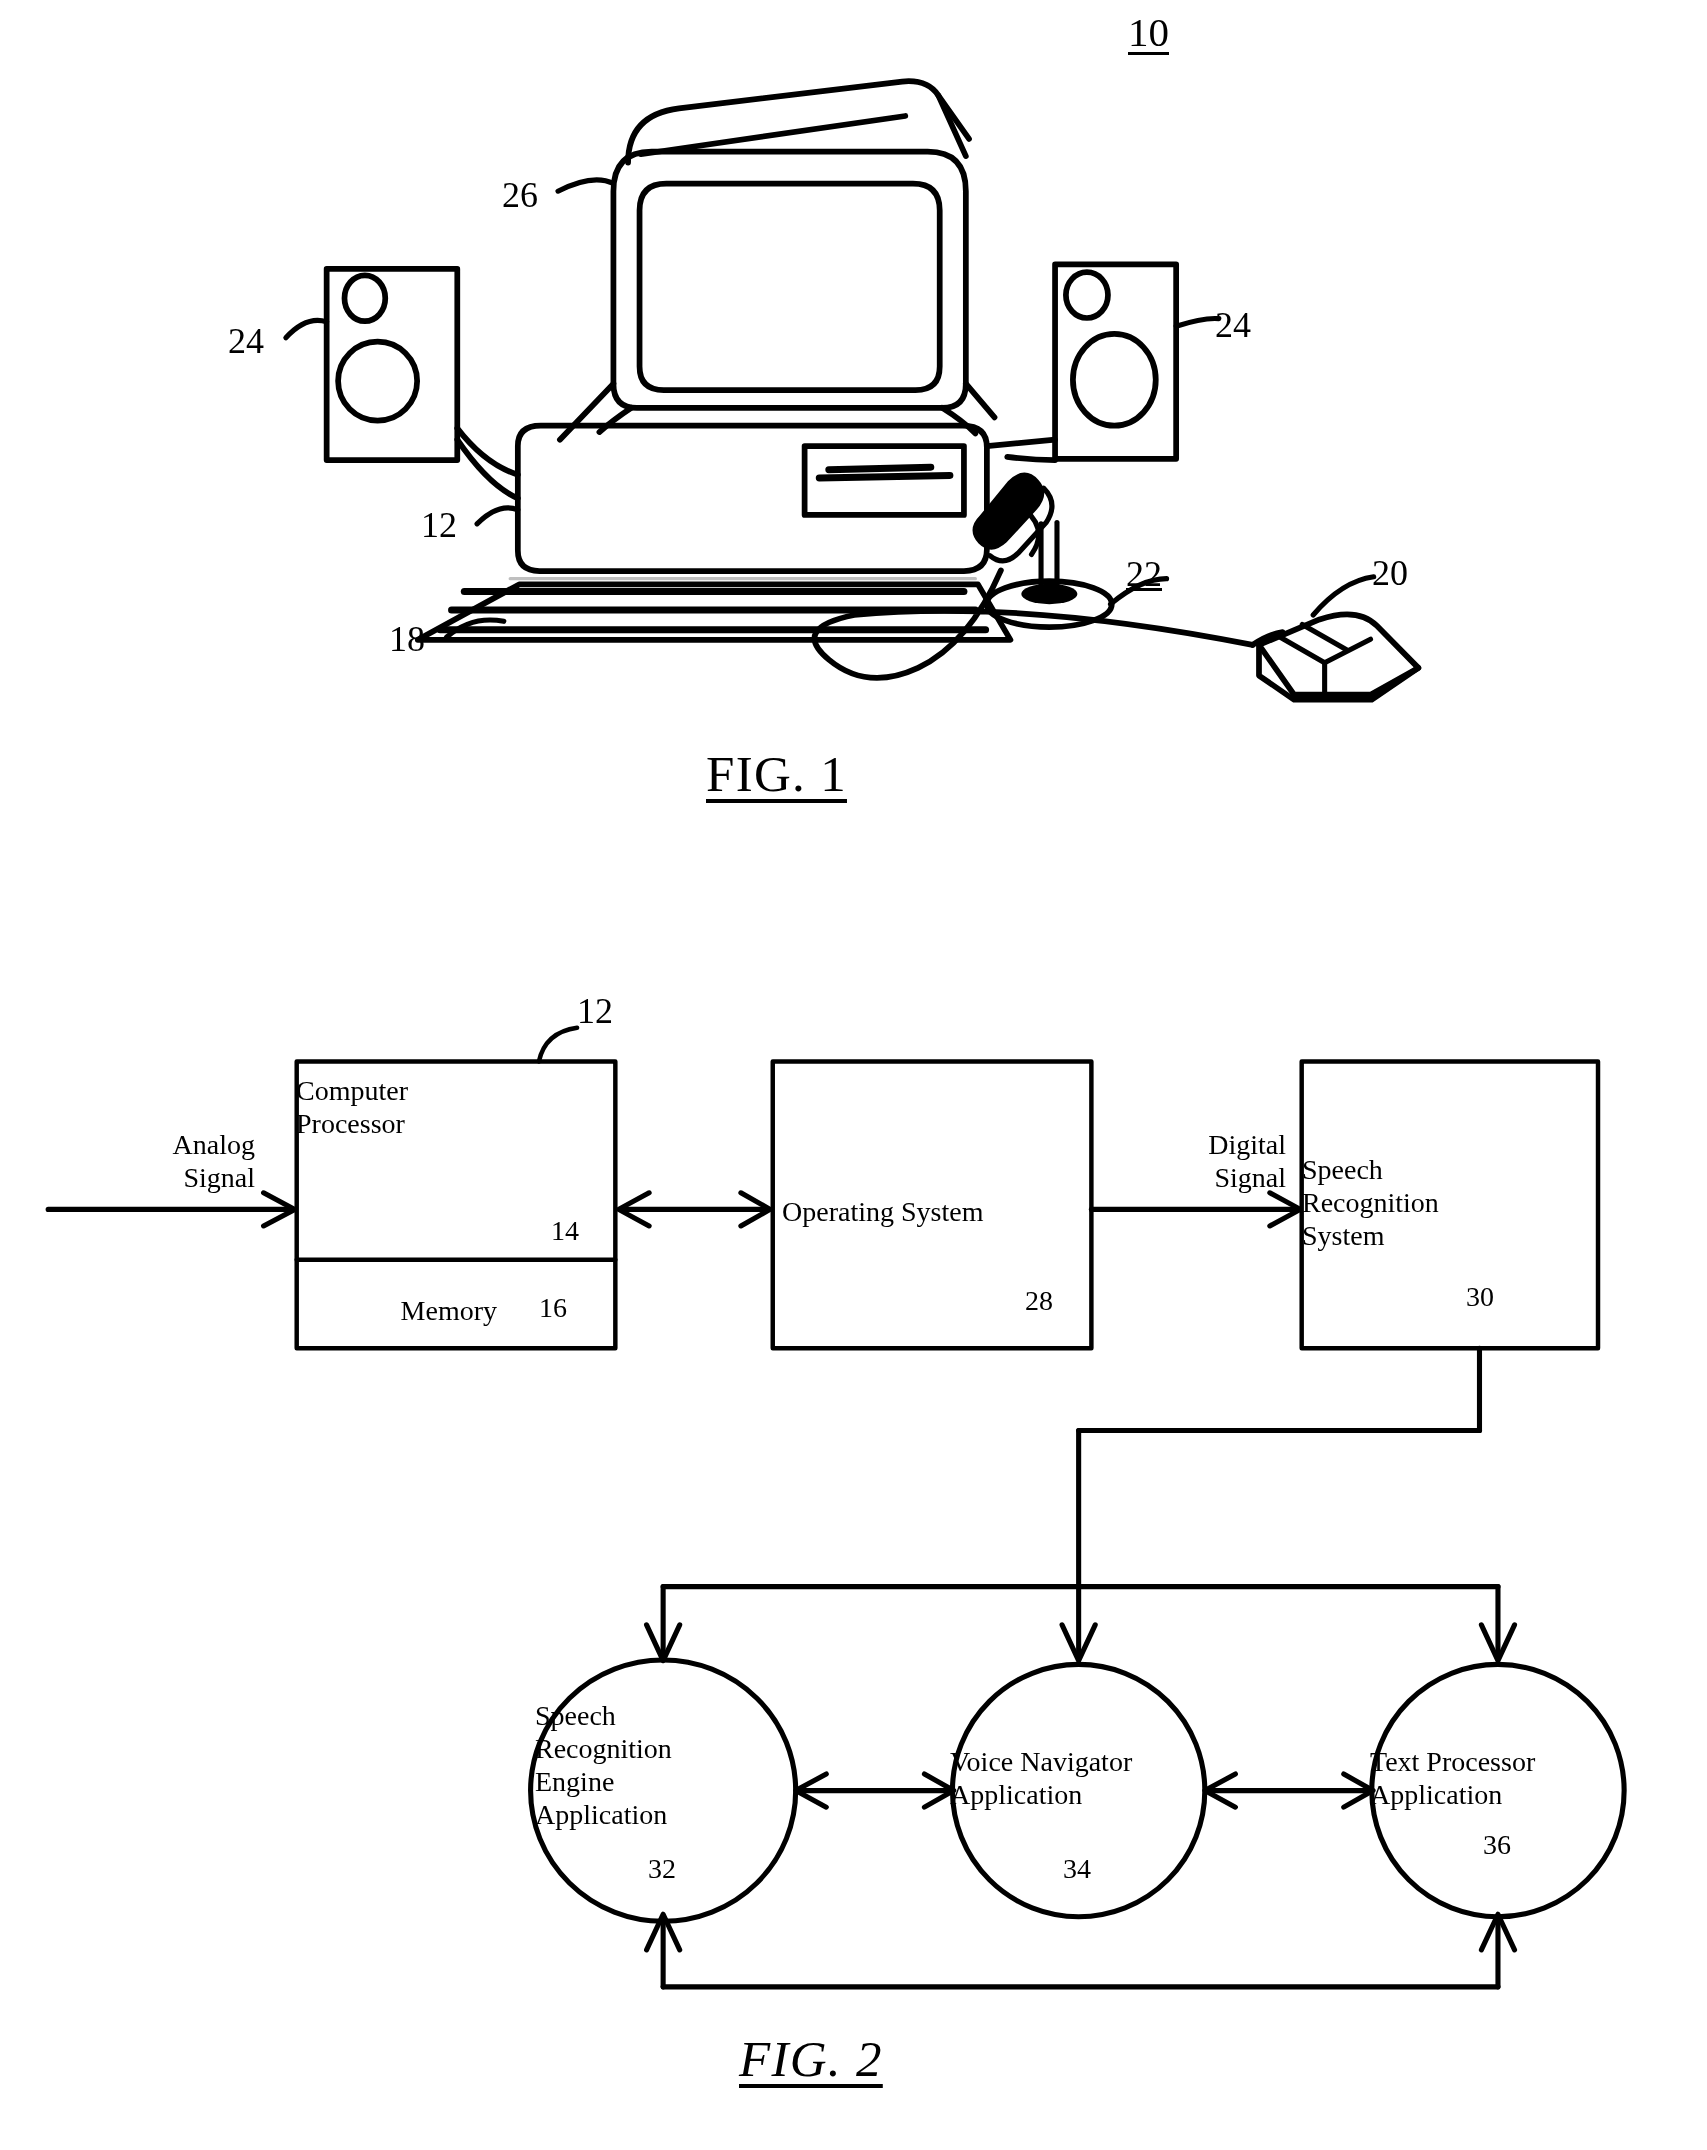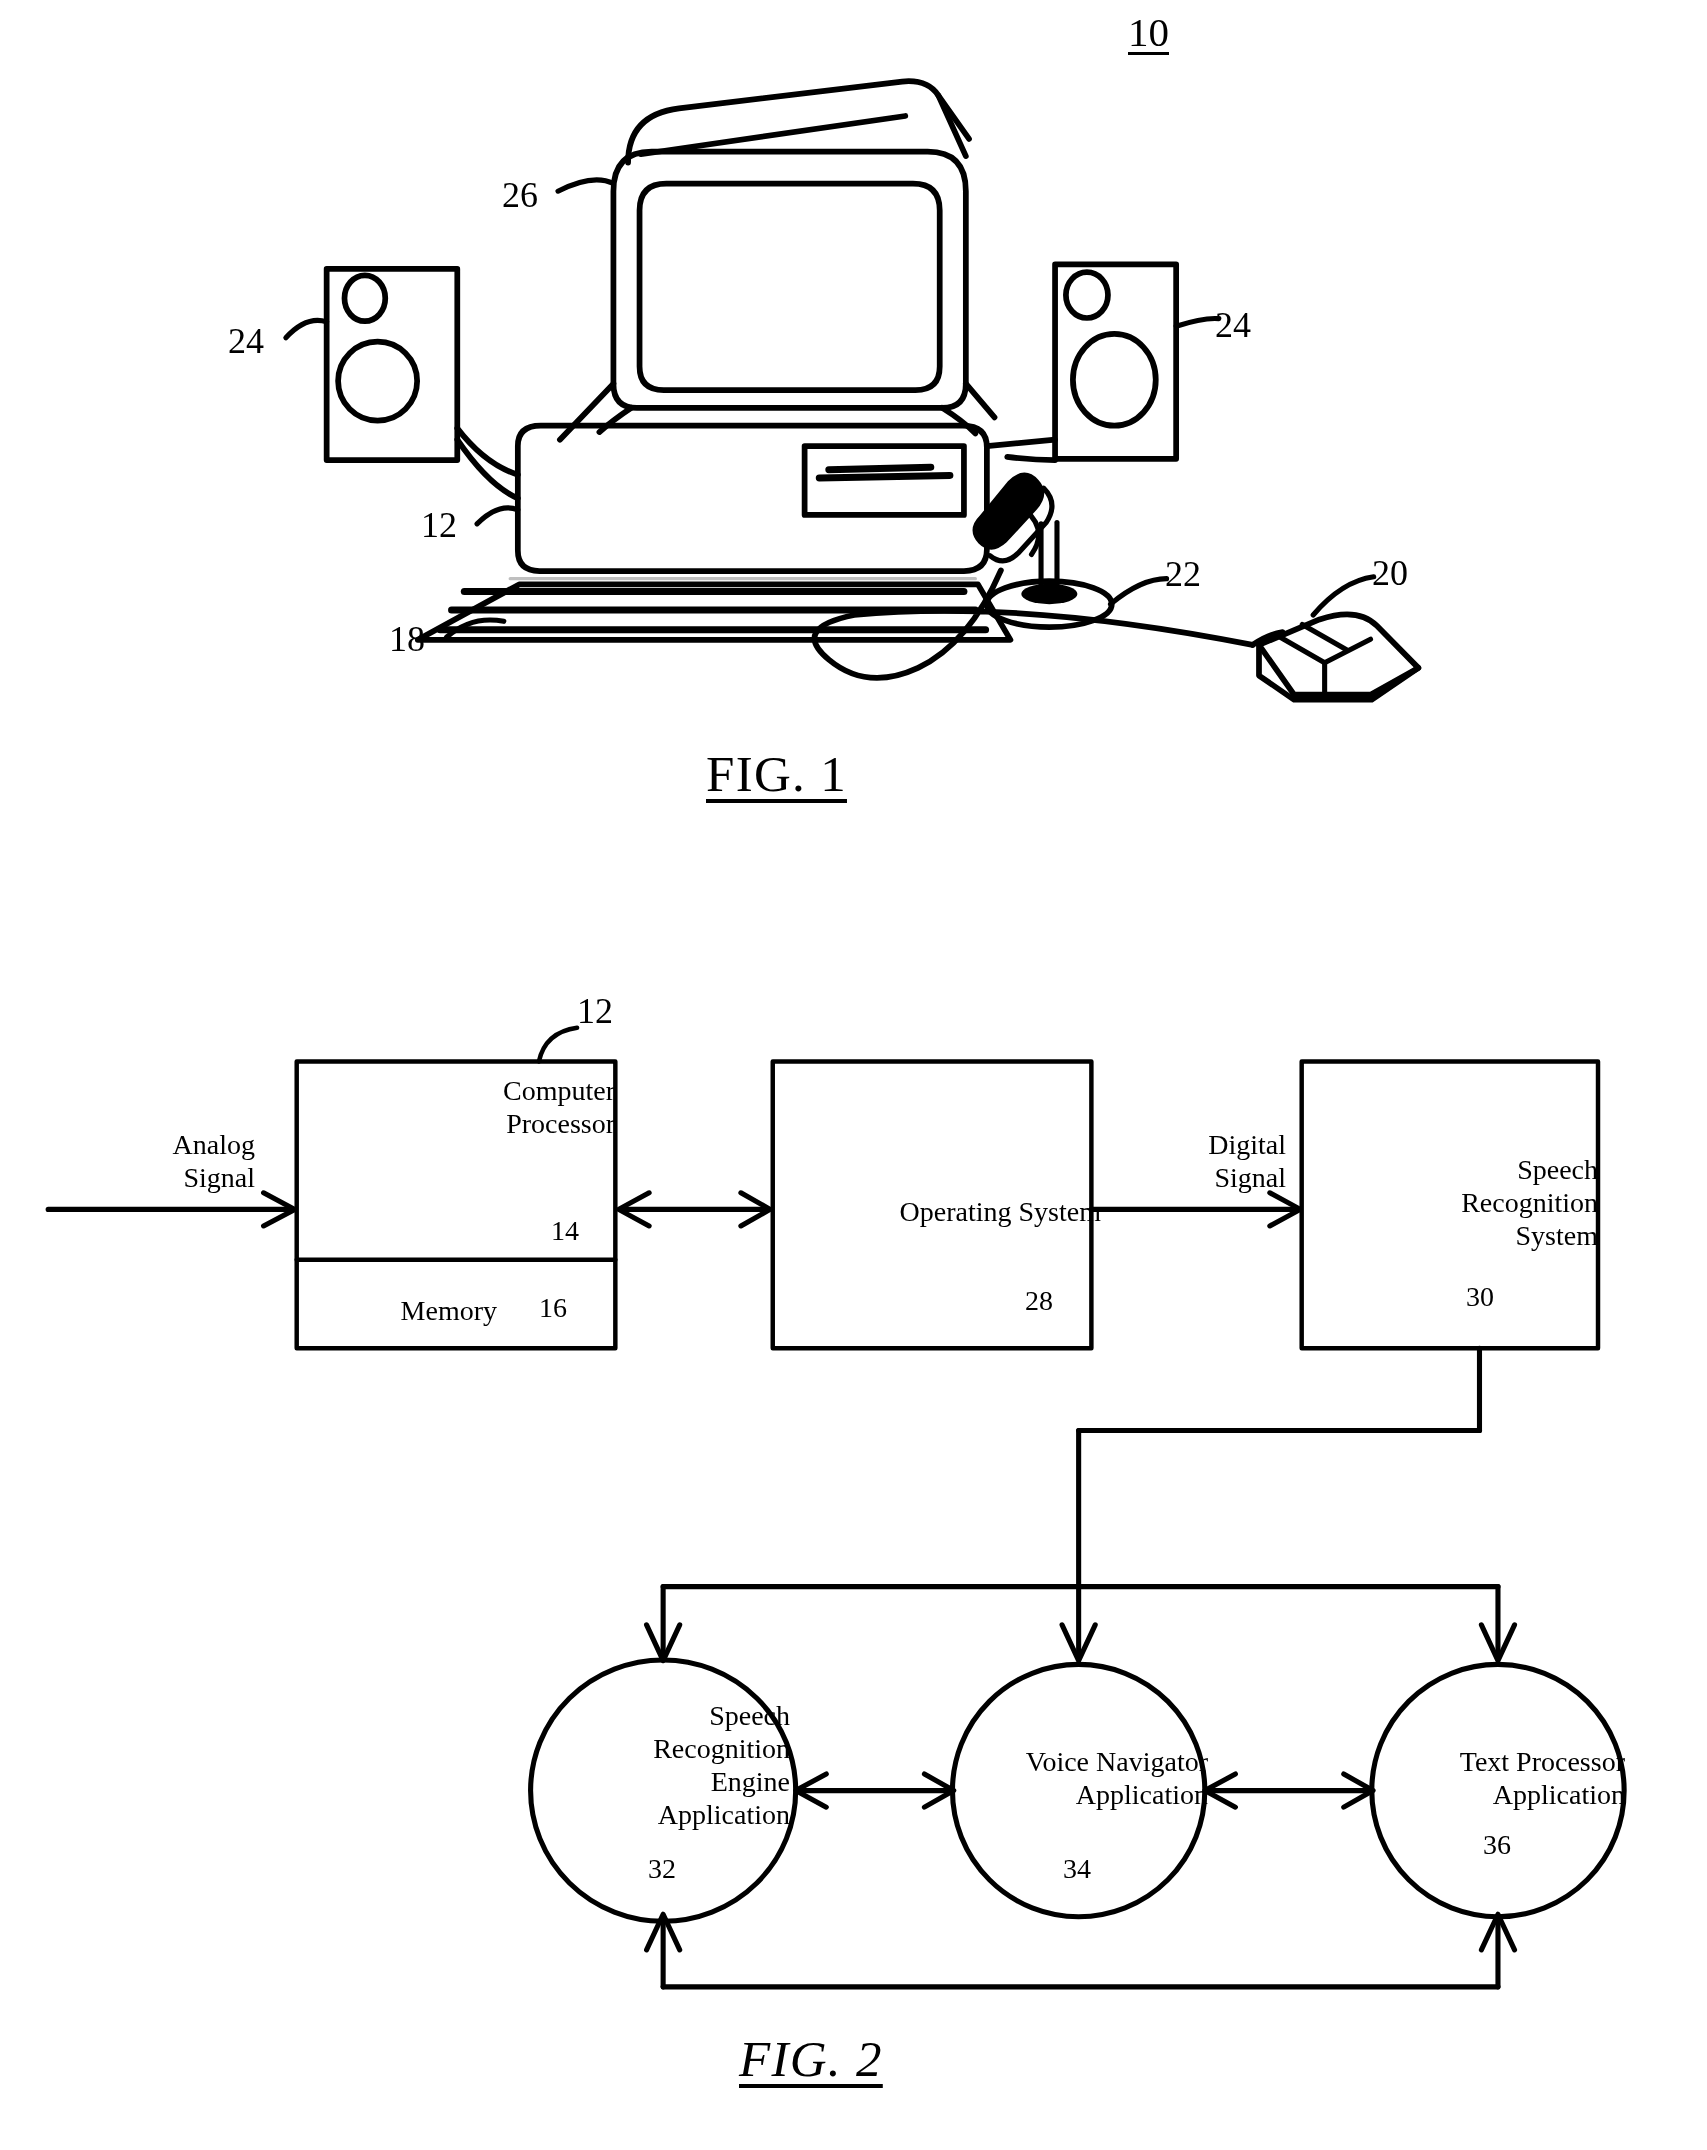--- a/index.html
+++ b/index.html
@@ -51,21 +51,21 @@
     line-height: 1;
     white-space: nowrap;
     text-align: right;
   }
 
   
   .block-label {
     font-family: "Liberation Serif", "DejaVu Serif", serif;
     font-size: 28px;
     line-height: 1.18;
-    text-align: right;
+    text-align: left;
     white-space: pre-line;
   }
   .block-num {
     font-family: "Liberation Serif", "DejaVu Serif", serif;
     font-size: 28px;
     line-height: 1;
   }
   .signal-label {
     font-family: "Liberation Serif", "DejaVu Serif", serif;
     font-size: 28px;
@@ -236,21 +236,21 @@
       <path class="ink" stroke-width="8" d="M 1742 948 Q 1790 908 1830 908"></path>
 
       <path class="ink" stroke-width="8" d="M 2060 965 Q 2105 912 2155 905"></path>
     </svg>
 
     <div class="abs ref-num" style="left:502px;top:177px;">26</div>
     <div class="abs ref-num" style="left:228px;top:323px;">24</div>
     <div class="abs ref-num" style="left:1215px;top:307px;">24</div>
     <div class="abs ref-num" style="left:421px;top:507px;">12</div>
     <div class="abs ref-num" style="left:389px;top:621px;">18</div>
-    <div class="abs ref-num" style="left:1165px;top:556px;">22</div>
+    <div class="abs ref-num" style="left:1126px;top:556px;text-decoration:underline;">22</div>
     <div class="abs ref-num" style="left:1372px;top:555px;">20</div>
 
     <div class="abs fig-caption" style="left:706px;top:749px;">FIG. 1</div>
   </div>
 
   <div class="abs" style="left:0;top:943px;width:1708px;height:1207px;">
 
     <svg class="abs" style="left:0;top:0;" width="1708" height="1207" viewBox="0 0 2679 1894">
 
       <rect class="ink" stroke-width="7" x="465" y="186" width="500" height="450"></rect>

